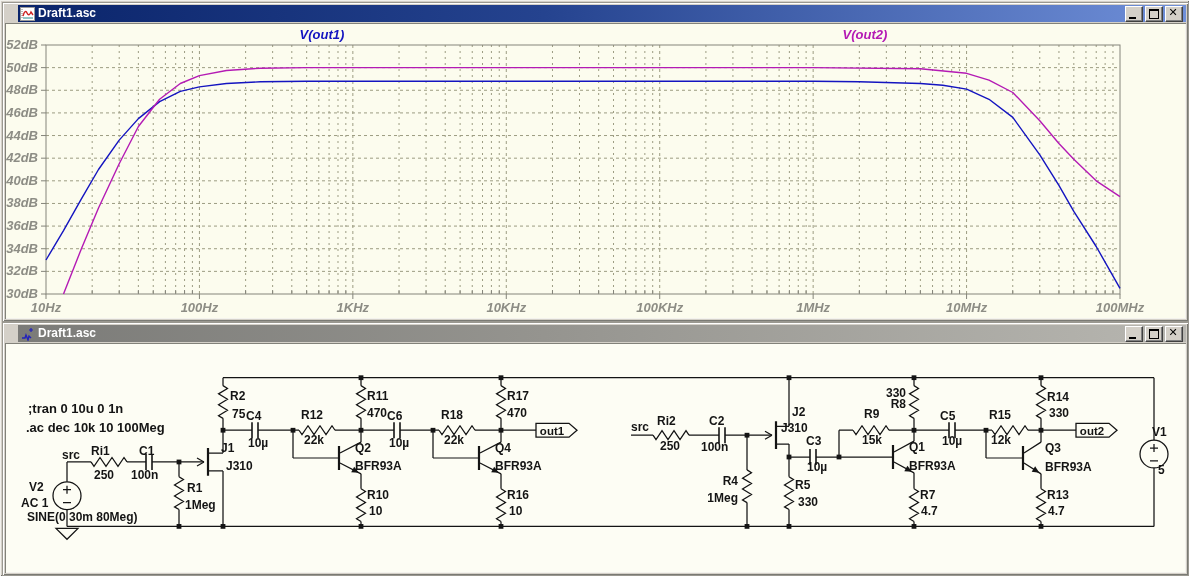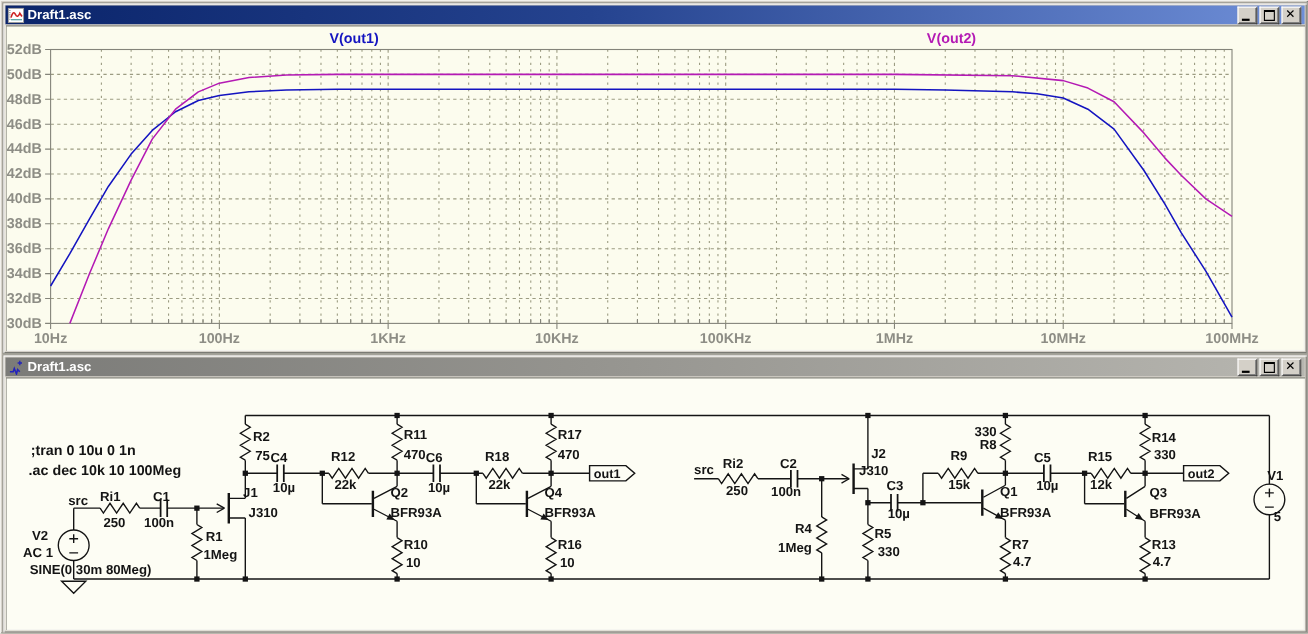--- a/index.html
+++ b/index.html
@@ -1,37 +1,37 @@
 <!DOCTYPE html>
 <html><head>
 <meta charset="utf-8">
 <style>
   html,body{margin:0;padding:0;}
   body{width:1189px;height:576px;background:#d4d0c8;font-family:"Liberation Sans",sans-serif;overflow:hidden;}
   .app{position:relative;width:1189px;height:576px;background:#d4d0c8;
        box-shadow:inset 1px 1px 0 #f2f1ec, inset -1px -1px 0 #6e6d68;}
   .win{position:absolute;background:#d4d0c8;border:1px solid #9a9890;
        box-shadow:inset 1px 1px 0 #ffffff, inset -1px -1px 0 #7a7a74;}
-  .titlebar{position:absolute;left:2px;right:2px;top:2px;height:17px;display:flex;align-items:center;
+  .titlebar{position:absolute;left:15px;right:2px;top:2px;height:17px;display:flex;align-items:center;
             padding:0 2px;gap:3px;}
   .titlebar.active{background:linear-gradient(to right,#0a246a 0%,#25438f 45%,#6f8fd8 100%);}
   .titlebar.inactive{background:linear-gradient(to right,#7b7b78 0%,#95948f 45%,#b7b6b0 100%);}
   .title-text{color:#ffffff;font-size:12px;font-weight:bold;line-height:17px;white-space:nowrap;
               font-family:"Liberation Sans",sans-serif;flex:1 1 auto;}
   .win-icon{width:15px;height:14px;flex:0 0 auto;display:block;}
   .btns{display:flex;gap:2px;flex:0 0 auto;padding-right:1px;}
   .tbtn{width:16px;height:14px;background:#d4d0c8;border:1px solid;position:relative;
         border-color:#ffffff #404040 #404040 #ffffff;box-shadow:inset -1px -1px 0 #808080;cursor:default;}
   .g-min{position:absolute;left:3px;bottom:2px;width:7px;height:2px;background:#000;}
   .g-max{position:absolute;left:3px;top:2px;width:8px;height:7px;border:1px solid #000;border-top-width:2px;}
   .g-close{position:absolute;left:0;top:0;width:14px;height:12px;color:#000;font-size:11px;font-weight:bold;
            line-height:12px;text-align:center;font-family:"DejaVu Sans",sans-serif;}
   .client{position:absolute;left:2px;right:2px;bottom:2px;top:20px;
           box-shadow:inset 1px 1px 0 #82827a, inset -1px -1px 0 #f4f3ee;}
-  .client.plot{background:#fcfcee;}
+  .client.plot{background:#fcfcee;font-style:italic;}
   .client.sch{background:#fdfdf4;}
   .client svg{display:block;width:100%;height:100%;}
 </style>
 </head>
 <body>
 
 <div class="app">
 
   <div class="win" style="left:2px;top:2px;width:1185px;height:318px;">
     <div class="titlebar active">

